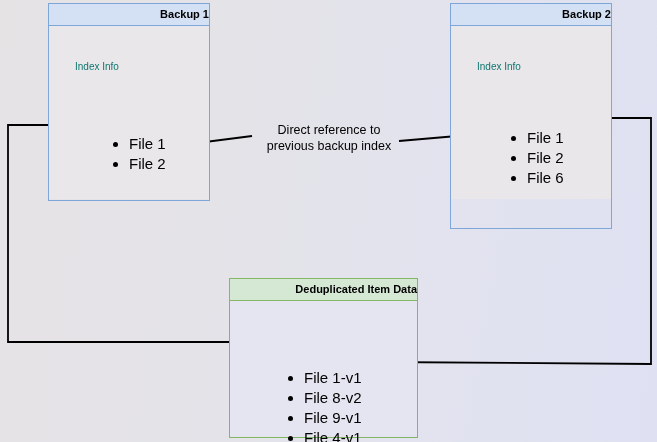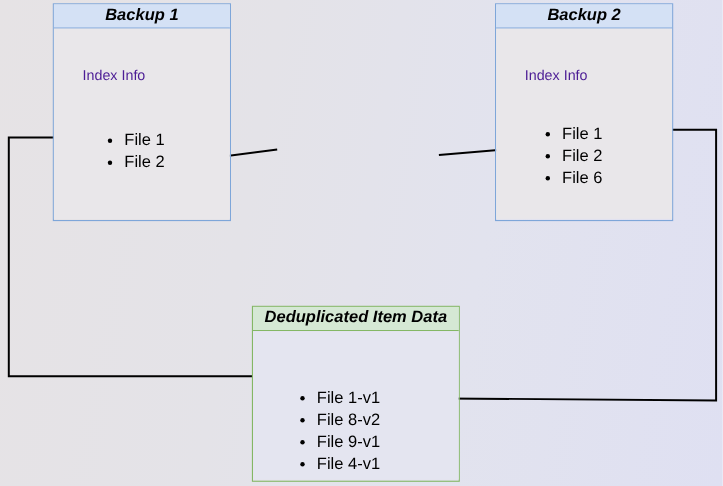--- a/index.html
+++ b/index.html
@@ -7,37 +7,37 @@
     width:657px;height:442px;position:relative;overflow:hidden;
     font-family:"Liberation Sans", sans-serif;
     background:linear-gradient(100deg,#e6e3e5 0%,#e4e3e8 35%,#e2e3ee 65%,#dfe0f2 100%);
   }
   .canvas{position:absolute;inset:0;}
   svg.wires{position:absolute;left:0;top:0;width:657px;height:442px;pointer-events:none;}
 
   .box{position:absolute;box-sizing:border-box;}
   .box .hdr{
     box-sizing:border-box;width:100%;height:22px;line-height:20px;
-    text-align:center;font-size:15px;font-weight:bold;color:#000;font-style:italic;
+    text-align:right;font-size:11px;font-weight:bold;color:#000;
   }
   .box .body{box-sizing:border-box;width:100%;position:relative;}
 
   
   .blue{border:1.5px solid #7ea6d9;background:transparent;}
   .blue .hdr{background:#d4e1f5;border-bottom:1.5px solid #7ea6d9;}
   .blue .body{background:#e9e7ea;}
 
   
   .green{border:1.5px solid #84b765;background:transparent;}
   .green .hdr{background:#d5e8d4;border-bottom:1.5px solid #84b765;}
   .green .body{background:#e4e5f0;}
 
-  .idx-title{position:absolute;left:26px;top:35px;font-size:13px;color:#4c1d95;text-align:center;}
+  .idx-title{position:absolute;left:26px;top:35px;font-size:10px;color:#0f766e;text-align:center;}
 
-  ul.files{list-style:disc;margin:0;padding:0 0 0 18px;position:absolute;}
+  ul.files{list-style:disc;margin:16px;padding:0 0 0 18px;position:absolute;}
   ul.files li{font-size:15px;color:#000;line-height:20px;white-space:nowrap;}
 
   .center-label{
     position:absolute;left:249px;top:122px;width:160px;text-align:center;
     font-size:12.5px;line-height:16px;color:#000;
   }
 </style>
 </head>
 <body>
 
@@ -63,21 +63,21 @@
     <div class="hdr">Backup 1</div>
     <div class="body" style="height:173px;">
       <div class="idx-title">Index Info</div>
       <ul class="files" style="left:46px;top:92px;">
         <li>File 1</li>
         <li>File 2</li>
       </ul>
     </div>
   </div>
 
-  <div class="box blue" style="left:450px;top:3px;width:162px;height:198px;">
+  <div class="box blue" style="left:450px;top:3px;width:162px;height:226px;">
     <div class="hdr">Backup 2</div>
     <div class="body" style="height:173px;">
       <div class="idx-title">Index Info</div>
       <ul class="files" style="left:42px;top:86px;">
         <li>File 1</li>
         <li>File 2</li>
         <li>File 6</li>
       </ul>
     </div>
   </div>
@@ -87,14 +87,18 @@
     <div class="body" style="height:135px;">
       <ul class="files" style="left:40px;top:51px;">
         <li>File 1-v1</li>
         <li>File 8-v2</li>
         <li>File 9-v1</li>
         <li>File 4-v1</li>
       </ul>
     </div>
   </div>
 
+  <div class="center-label">
+    <div>Direct reference to</div>
+    <div>previous backup index</div>
+  </div>
 
 </div>
 
 </body></html>

